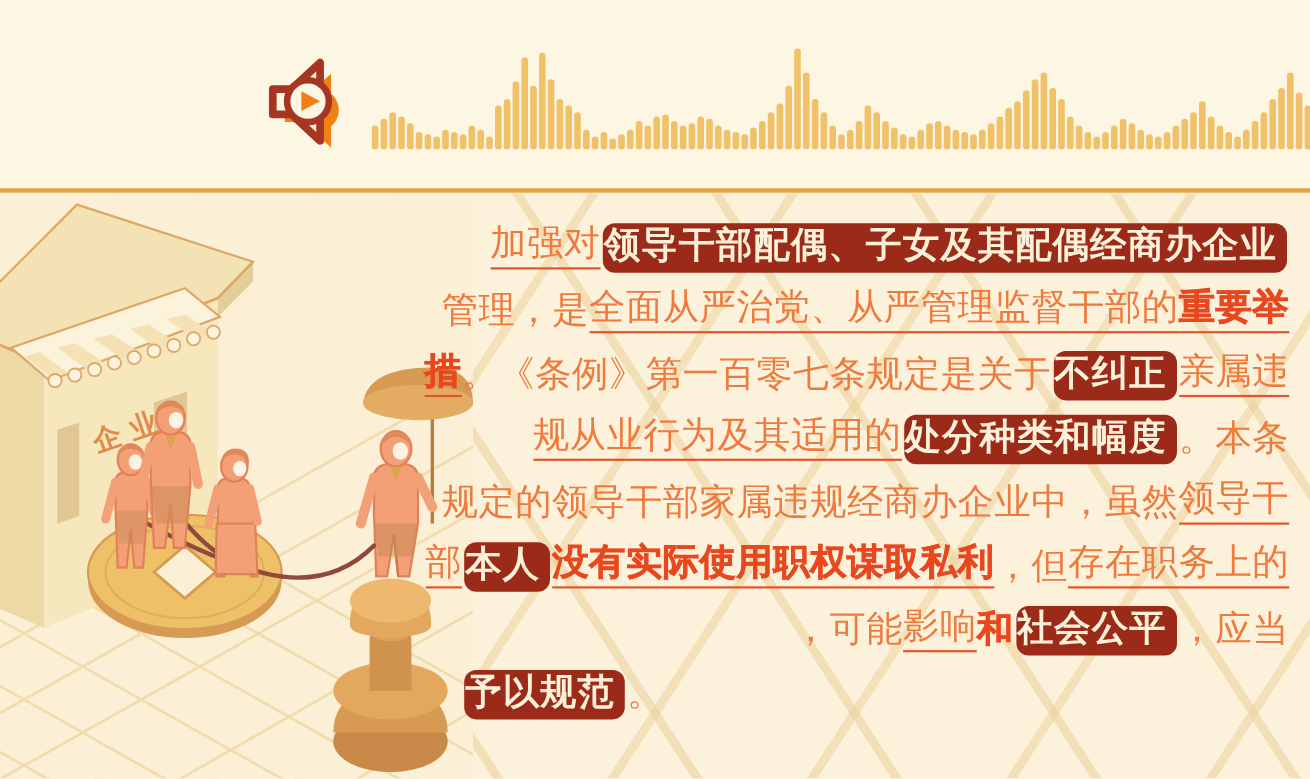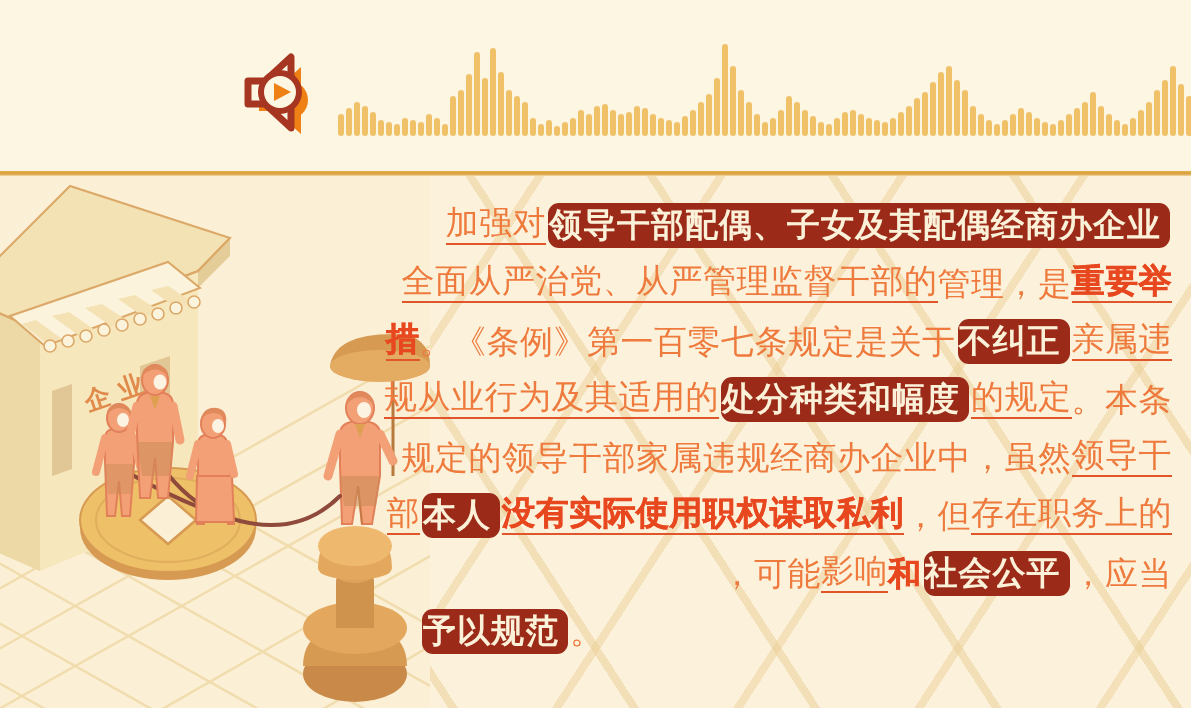--- a/index.html
+++ b/index.html
@@ -108,21 +108,21 @@
     width: 752px; height: 500px;
   }
   .text-line {
     height: 58px;
     display: flex; align-items: center;
     justify-content: flex-end;
     white-space: nowrap;
   }
   .text-line.last { justify-content: flex-start; }
   .seg {
-    font-family: Liberation Sans, sans-serif;
+    font-family: Liberation Serif, serif;
     font-size: 33px;
     line-height: 1;
     color: #ee7a3d;
     letter-spacing: 0.5px;
   }
   .seg.normal { color: #ee7a3d; }
   .seg.bold {
     color: #e8481f;
     font-weight: 700;
     -webkit-text-stroke: 0.6px #e8481f;
@@ -422,34 +422,33 @@
       </g>
     </svg>
   </div>
 
   <div id="article">
       <div class="text-line">
         <span class="seg normal underline">加强对</span>
         <span class="seg badge">领导干部配偶、子女及其配偶经商办企业</span>
       </div>
       <div class="text-line">
+        <span class="seg normal">管理，是</span>
         <span class="seg normal underline">全面从严治党、从严管理监督干部的</span>
-        <span class="seg normal">管理，是</span>
         <span class="seg bold underline">重要举</span>
       </div>
       <div class="text-line">
         <span class="seg bold underline">措</span>
         <span class="seg normal">。《条例》第一百零七条规定是关于</span>
         <span class="seg badge">不纠正</span>
         <span class="seg normal underline">亲属违</span>
       </div>
       <div class="text-line">
         <span class="seg normal underline">规从业行为及其适用的</span>
         <span class="seg badge">处分种类和幅度</span>
-        <span class="seg normal underline">的规定</span>
         <span class="seg normal">。本条</span>
       </div>
       <div class="text-line">
         <span class="seg normal">规定的领导干部家属违规经商办企业中，虽然</span>
         <span class="seg normal underline">领导干</span>
       </div>
       <div class="text-line">
         <span class="seg normal underline">部</span>
         <span class="seg badge">本人</span>
         <span class="seg bold underline">没有实际使用职权谋取私利</span>

